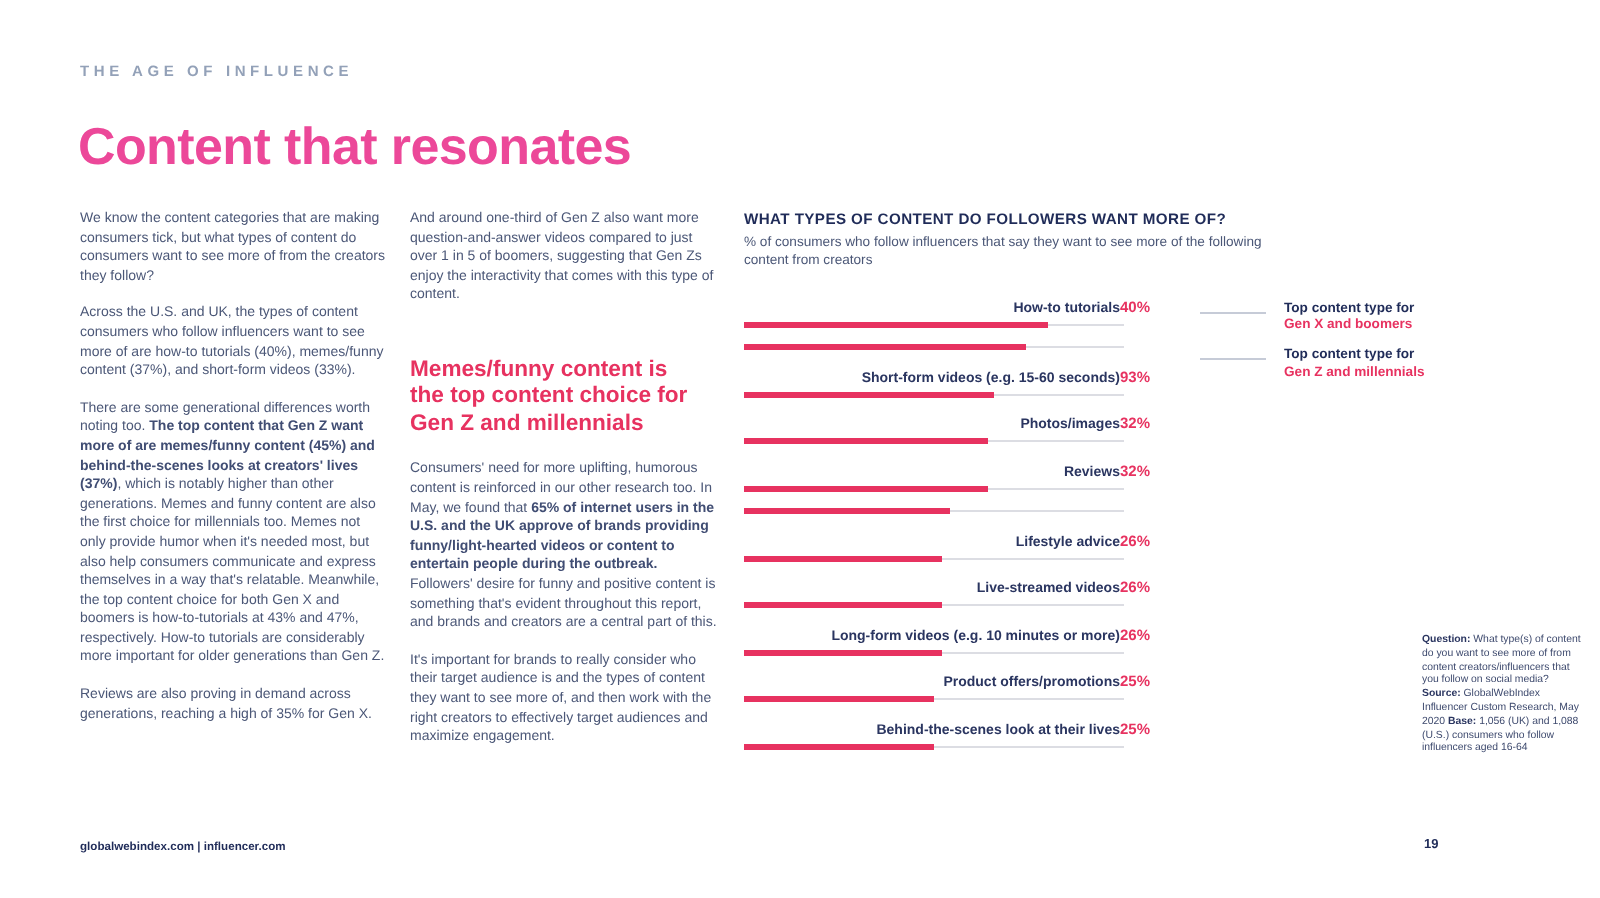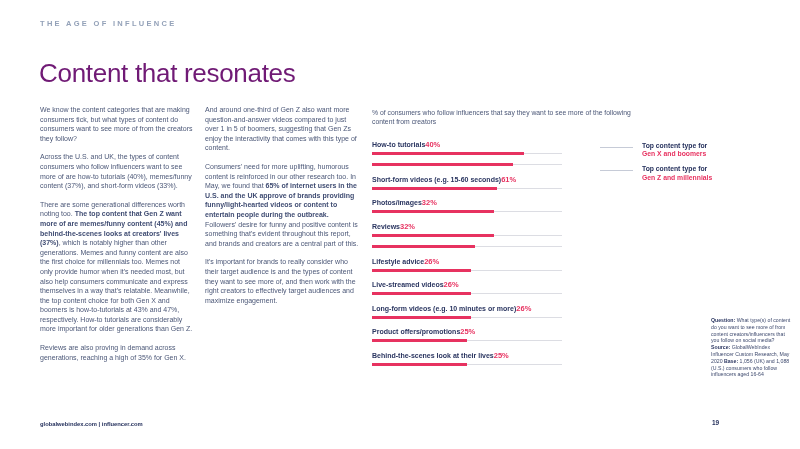--- a/index.html
+++ b/index.html
@@ -2,42 +2,42 @@
 <html><head>
 <meta charset="utf-8">
 <style>
   * { margin:0; padding:0; box-sizing:border-box; }
   html,body { background:#ffffff; }
   .page {
     position:relative; width:800px; height:449px; background:#ffffff;
     font-family:"Liberation Sans", sans-serif; overflow:hidden;
   }
   .eyebrow {
-    position:absolute; left:40px; top:19px;
+    position:absolute; left:40px; top:31px;
     font-size:7.5px; letter-spacing:2.3px; font-weight:600; color:#93a1b8;
   }
   .page-title {
     position:absolute; left:39px; top:58px;
-    font-size:26px; font-weight:400; letter-spacing:-0.3px; color:#701a75;
+    font-size:26px; font-weight:700; letter-spacing:-0.3px; color:#ec4899;
   }
   .textcol { position:absolute; top:105px; width:154px; font-size:7px; line-height:9.6px; color:#4b5777; }
   .col1 { left:40px; }
   .col2 { left:205px; }
   .textcol p { margin-bottom:9px; }
   .textcol b { color:#404d73; }
   .pink-heading {
     margin-top:26px; margin-bottom:11px; width:148px;
     font-size:11.3px; line-height:13.5px; font-weight:700; color:#e73260;
   }
   .chart { position:absolute; left:372px; top:105px; width:330px; }
   .chart-title { font-size:7.6px; font-weight:700; letter-spacing:0.2px; color:#1f2b58; }
   .chart-subtitle { margin-top:4px; width:272px; font-size:6.8px; line-height:8.8px; color:#4b5777; }
   .bars { margin-top:13px; }
   .bar-row { position:relative; width:203px; margin-bottom:8.5px; }
-  .bar-label-line { display:flex; justify-content:flex-start; align-items:baseline; height:10px; }
+  .bar-label-line { display:flex; justify-content:flex-end; align-items:baseline; height:10px; }
   .bar-label { font-size:7px; font-weight:700; color:#2a3560; }
   .bar-value { font-size:7.5px; font-weight:700; color:#e73260; }
   .bar-track { position:relative; margin-top:2px; height:3px; width:190px; }
   .bar-track::before { content:""; position:absolute; left:0; right:0; top:1px; height:1px; background:#dcdde3; }
   .bar-fill { position:absolute; left:0; top:0; height:3px; }
   .annotation { position:absolute; left:228px; top:2px; display:flex; width:170px; }
   .ann-dash { flex:none; width:33px; height:1px; background:#c6cbd7; margin-top:5px; }
   .ann-text { margin-left:9px; font-size:6.8px; line-height:8.6px; font-weight:700; }
   .ann-l1 { color:#1f2b58; }
   .ann-l2 { color:#e73260; }
@@ -65,25 +65,27 @@
 
   <div class="textcol col1">
     <p><span>We know the content categories that are making consumers tick, but what types of content do consumers want to see more of from the creators they follow?</span></p>
     <p><span>Across the U.S. and UK, the types of content consumers who follow influencers want to see more of are how-to tutorials (40%), memes/funny content (37%), and short-form videos (33%).</span></p>
     <p><span>There are some generational differences worth noting too. </span><b>The top content that Gen Z want more of are memes/funny content (45%) and behind-the-scenes looks at creators' lives (37%)</b><span>, which is notably higher than other generations. Memes and funny content are also the first choice for millennials too. Memes not only provide humor when it's needed most, but also help consumers communicate and express themselves in a way that's relatable. Meanwhile, the top content choice for both Gen X and boomers is how-to-tutorials at 43% and 47%, respectively. How-to tutorials are considerably more important for older generations than Gen Z.</span></p>
     <p><span>Reviews are also proving in demand across generations, reaching a high of 35% for Gen X.</span></p>
   </div>
 
   <div class="textcol col2">
     <p><span>And around one-third of Gen Z also want more question-and-answer videos compared to just over 1 in 5 of boomers, suggesting that Gen Zs enjoy the interactivity that comes with this type of content.</span></p>
+    <div class="pink-heading">Memes/funny content is the top content choice for Gen Z and millennials</div>
     <p><span>Consumers' need for more uplifting, humorous content is reinforced in our other research too. In May, we found that </span><b>65% of internet users in the U.S. and the UK approve of brands providing funny/light-hearted videos or content to entertain people during the outbreak.</b><span> Followers' desire for funny and positive content is something that's evident throughout this report, and brands and creators are a central part of this.</span></p>
     <p><span>It's important for brands to really consider who their target audience is and the types of content they want to see more of, and then work with the right creators to effectively target audiences and maximize engagement.</span></p>
   </div>
 
   <div class="chart">
+    <div class="chart-title">WHAT TYPES OF CONTENT DO FOLLOWERS WANT MORE OF?</div>
     <div class="chart-subtitle">% of consumers who follow influencers that say they want to see more of the following content from creators</div>
     <div class="bars">
         <div class="bar-row">
           <div class="bar-label-line">
             <span class="bar-label">How-to tutorials</span>
             <span class="bar-value">40%</span>
           </div>
           <div class="bar-track">
             <div class="bar-fill" style="width: 80%; background: rgb(231, 50, 96);"></div>
           </div>
@@ -103,21 +105,21 @@
             <div class="ann-dash"></div>
             <div class="ann-text">
               <div class="ann-l1">Top content type for</div>
               <div class="ann-l2">Gen Z and millennials</div>
             </div>
           </div>
         </div>
         <div class="bar-row">
           <div class="bar-label-line">
             <span class="bar-label">Short-form videos (e.g. 15-60 seconds)</span>
-            <span class="bar-value">61%</span>
+            <span class="bar-value">93%</span>
           </div>
           <div class="bar-track">
             <div class="bar-fill" style="width: 66%; background: rgb(231, 50, 96);"></div>
           </div>
         </div>
         <div class="bar-row">
           <div class="bar-label-line">
             <span class="bar-label">Photos/images</span>
             <span class="bar-value">32%</span>
           </div>

